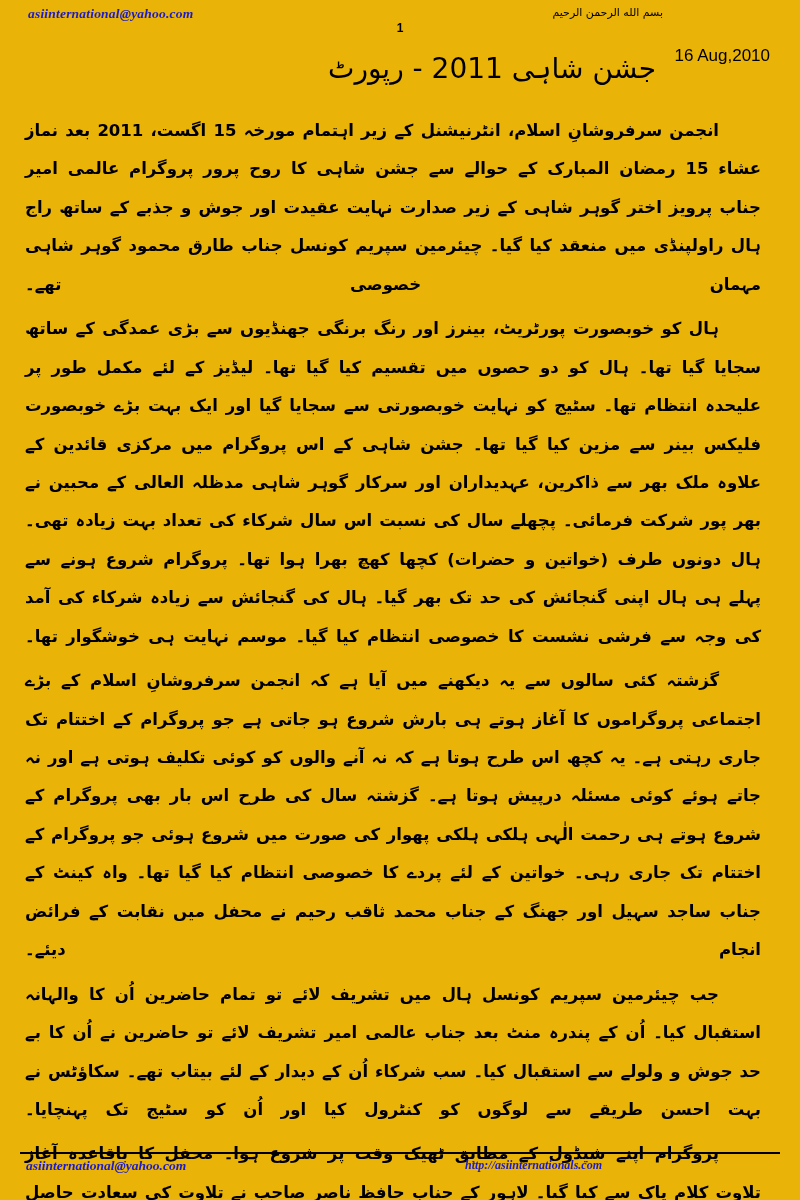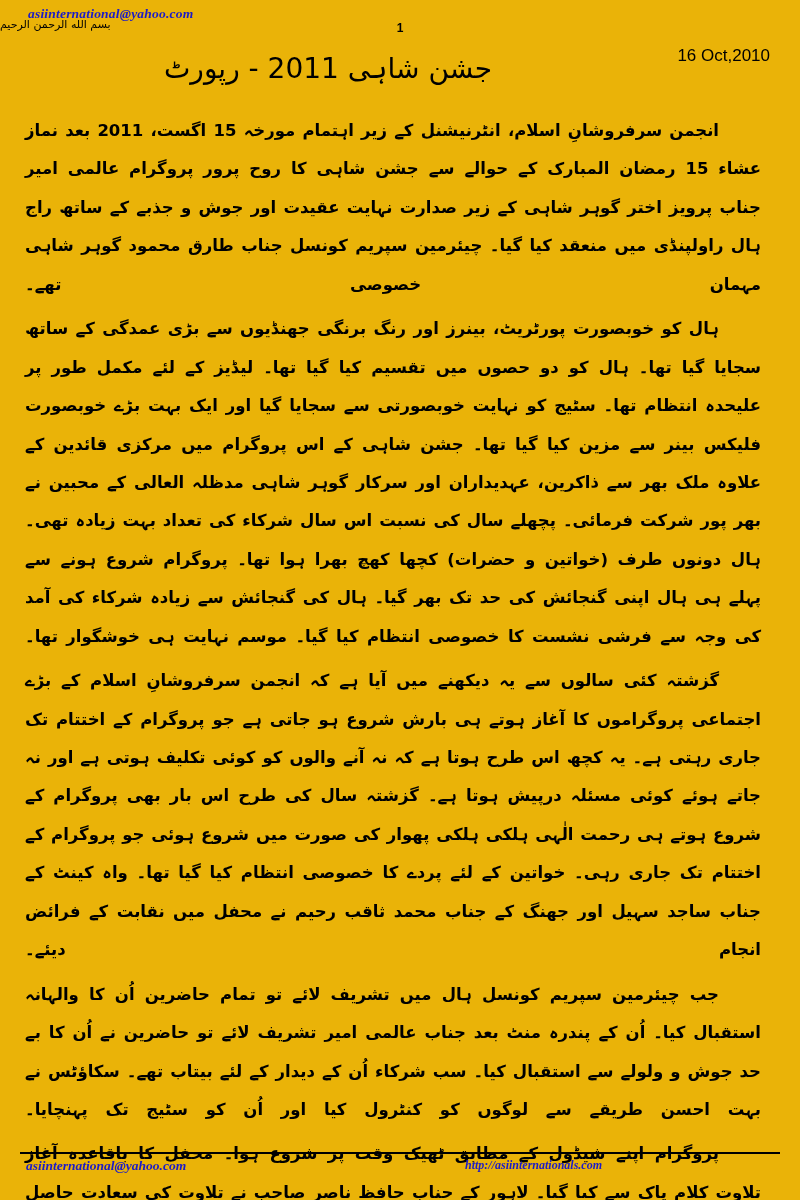--- a/index.html
+++ b/index.html
@@ -35,27 +35,26 @@
     font-size: 13.5px;
     color: #1b1bc8;
     letter-spacing: .2px;
     white-space: nowrap;
   }
   .hdr-bismillah {
     position: absolute;
     left: 0;
     top: 1px;
     width: 663px;
-    text-align: left;
+    text-align: right;
     direction: rtl;
     font-family: "DejaVu Sans", sans-serif;
     font-size: 11px;
     color: #000;
     line-height: 1.1;
-    margin-top: 12px;
   }
   .hdr-pageno {
     position: absolute;
     left: 0;
     top: 15px;
     width: 800px;
     text-align: center;
     font-family: "Liberation Sans", sans-serif;
     font-size: 12px;
     font-weight: bold;
@@ -77,21 +76,20 @@
     font-family: "Liberation Sans", sans-serif;
     font-size: 17px;
     color: #000;
     white-space: nowrap;
   }
   .doc-title {
     position: absolute;
     left: 0;
     top: 6px;
     width: 696px;
-    text-align: center;
     direction: rtl;
     font-family: "DejaVu Sans", sans-serif;
     font-size: 28px;
     font-weight: 500;
     color: #000;
     line-height: 1.35;
     padding-right: 40px;
     box-sizing: border-box;
   }
 
@@ -162,21 +160,21 @@
 
 <div class="page">
 
   <div class="header-row">
     <div class="hdr-email">asiinternational@yahoo.com</div>
     <div class="hdr-bismillah">بسم الله الرحمن الرحيم</div>
     <div class="hdr-pageno">1</div>
   </div>
 
   <div class="title-row">
-    <div class="doc-date">16 Oct,2010</div>
+    <div class="doc-date">16 Aug,2010</div>
     <div class="doc-title">جشن شاہی 2011 - رپورٹ</div>
   </div>
 
   <div class="body-area">
     <p class="para">انجمن سرفروشانِ اسلام، انٹرنیشنل کے زیر اہتمام مورخہ 15 اگست، 2011 بعد نماز عشاء 15 رمضان المبارک کے حوالے سے جشن شاہی کا روح پرور پروگرام عالمی امیر جناب پرویز اختر گوہر شاہی کے زیر صدارت نہایت عقیدت اور جوش و جذبے کے ساتھ راج ہال راولپنڈی میں منعقد کیا گیا۔ چیئرمین سپریم کونسل جناب طارق محمود گوہر شاہی مہمان خصوصی تھے۔</p>
     <p class="para">ہال کو خوبصورت پورٹریٹ، بینرز اور رنگ برنگی جھنڈیوں سے بڑی عمدگی کے ساتھ سجایا گیا تھا۔ ہال کو دو حصوں میں تقسیم کیا گیا تھا۔ لیڈیز کے لئے مکمل طور پر علیحدہ انتظام تھا۔ سٹیج کو نہایت خوبصورتی سے سجایا گیا اور ایک بہت بڑے خوبصورت فلیکس بینر سے مزین کیا گیا تھا۔ جشن شاہی کے اس پروگرام میں مرکزی قائدین کے علاوہ ملک بھر سے ذاکرین، عہدیداران اور سرکار گوہر شاہی مدظلہ العالی کے محبین نے بھر پور شرکت فرمائی۔ پچھلے سال کی نسبت اس سال شرکاء کی تعداد بہت زیادہ تھی۔ ہال دونوں طرف (خواتین و حضرات) کچھا کھچ بھرا ہوا تھا۔ پروگرام شروع ہونے سے پہلے ہی ہال اپنی گنجائش کی حد تک بھر گیا۔ ہال کی گنجائش سے زیادہ شرکاء کی آمد کی وجہ سے فرشی نشست کا خصوصی انتظام کیا گیا۔ موسم نہایت ہی خوشگوار تھا۔</p>
     <p class="para">گزشتہ کئی سالوں سے یہ دیکھنے میں آیا ہے کہ انجمن سرفروشانِ اسلام کے بڑے اجتماعی پروگراموں کا آغاز ہوتے ہی بارش شروع ہو جاتی ہے جو پروگرام کے اختتام تک جاری رہتی ہے۔ یہ کچھ اس طرح ہوتا ہے کہ نہ آنے والوں کو کوئی تکلیف ہوتی ہے اور نہ جاتے ہوئے کوئی مسئلہ درپیش ہوتا ہے۔ گزشتہ سال کی طرح اس بار بھی پروگرام کے شروع ہوتے ہی رحمت الٰہی ہلکی ہلکی پھوار کی صورت میں شروع ہوئی جو پروگرام کے اختتام تک جاری رہی۔ خواتین کے لئے پردے کا خصوصی انتظام کیا گیا تھا۔ واہ کینٹ کے جناب ساجد سہیل اور جھنگ کے جناب محمد ثاقب رحیم نے محفل میں نقابت کے فرائض انجام دیئے۔</p>
     <p class="para">جب چیئرمین سپریم کونسل ہال میں تشریف لائے تو تمام حاضرین اُن کا والہانہ استقبال کیا۔ اُن کے پندرہ منٹ بعد جناب عالمی امیر تشریف لائے تو حاضرین نے اُن کا بے حد جوش و ولولے سے استقبال کیا۔ سب شرکاء اُن کے دیدار کے لئے بیتاب تھے۔ سکاؤٹس نے بہت احسن طریقے سے لوگوں کو کنٹرول کیا اور اُن کو سٹیج تک پہنچایا۔</p>
     <p class="para">پروگرام اپنے شیڈول کے مطابق ٹھیک وقت پر شروع ہوا۔ محفل کا باقاعدہ آغاز تلاوت کلام پاک سے کیا گیا۔ لاہور کے جناب حافظ ناصر صاحب نے تلاوت کی سعادت حاصل کی۔ حمد باری تعالیٰ پیش کی گئی۔ اس کے بعد بارگاہِ رسول مقبول ﷺ کی جناب میں گلہائے عقیدت پیش کئے گئے۔ محبانِ رسول اللہ ﷺ نے بارگاہِ رسالت میں اپنی عقیدتوں کے نذرانے پیش کئے اور شرکائے محفل کے قلوب کو محبتِ رسول ﷺ سے گرما دیا۔ شرکاء نے نہایت محبت و محویت سے ان نعتوں کو سنا۔ انوار و تجلیات نے شرکائے محفل کو گویا ڈھانپ لیا۔ بارگاہِ رسالت مآب ﷺ میں نعت خوانی کا یہ سلسلہ تقریباً گیارہ بجے تک جاری رہا۔</p>
 

